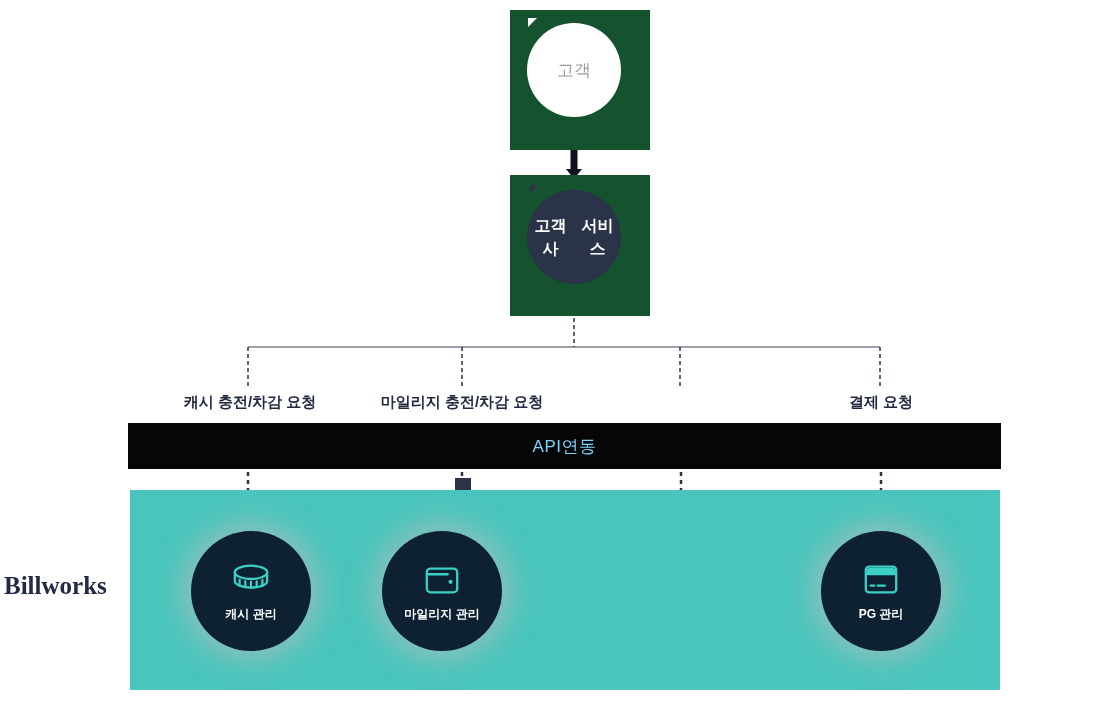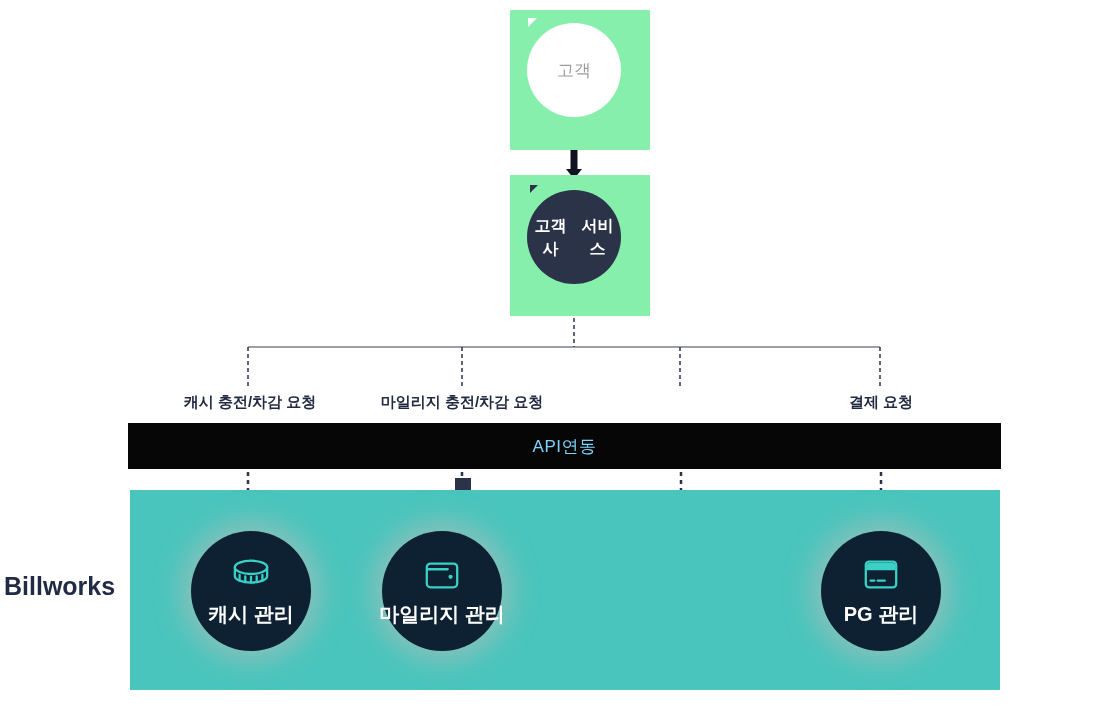--- a/index.html
+++ b/index.html
@@ -1,20 +1,20 @@
 <!DOCTYPE html>
 <html><head>
 <meta charset="utf-8">
 <style>
   html,body{margin:0;padding:0;background:#ffffff;}
   .canvas{position:relative;width:1098px;height:716px;background:#ffffff;
           font-family:"Liberation Sans",sans-serif;overflow:hidden;}
   svg.connectors{position:absolute;left:0;top:0;width:1098px;height:716px;pointer-events:none;}
 
-  .gray-box{position:absolute;width:140px;background:#86efac;}
+  .gray-box{position:absolute;width:140px;background:#14532d;}
   .box-customer{left:510px;top:10px;height:140px;}
   .box-service{left:510px;top:175px;height:141px;}
 
   .corner{position:absolute;width:0;height:0;}
   .corner-white{left:18px;top:8px;border-top:9px solid #ffffff;border-right:9px solid transparent;}
   .corner-dark{left:20px;top:10px;border-top:8px solid #2b3349;border-right:8px solid transparent;}
 
   .node-circle{position:absolute;border-radius:50%;display:flex;align-items:center;
                justify-content:center;text-align:center;}
   .customer-circle{left:17px;top:13px;width:94px;height:94px;background:#ffffff;
@@ -31,24 +31,24 @@
   .api-bar span{color:#7dd3fc;font-size:17px;letter-spacing:0.5px;}
 
   .node-square{position:absolute;left:455px;top:478px;width:16px;height:13px;background:#2b3349;}
 
   .panel{position:absolute;left:130px;top:490px;width:870px;height:200px;background:#4ac5bd;}
 
   .module{position:absolute;top:531px;width:120px;height:120px;border-radius:50%;background:#0d2133;
           box-shadow:0 0 26px 10px rgba(185,190,185,0.55);
           display:flex;flex-direction:column;align-items:center;justify-content:center;gap:8px;}
   .module-1{left:191px;} .module-2{left:382px;} .module-3{left:621px;} .module-4{left:821px;}
-  .module-label{color:#ffffff;font-size:20px;font-weight:700;white-space:nowrap;}
+  .module-label{color:#ffffff;font-size:12px;font-weight:700;white-space:nowrap;}
   .module svg{display:block;}
 
-  .brand{position:absolute;left:4px;top:572px;font-size:25px;font-weight:700;color:#222b45;}
+  .brand{position:absolute;left:4px;top:572px;font-size:25px;font-weight:700;color:#222b45;font-family:Liberation Serif, serif;}
 </style>
 </head>
 <body>
 
 <div class="canvas">
 
   <svg class="connectors" viewBox="0 0 1098 716">
 
     <line x1="574" y1="117" x2="574" y2="150" stroke="#2b3349" stroke-width="1.5"></line>
     <line x1="574" y1="149" x2="574" y2="170" stroke="#10131f" stroke-width="7"></line>

